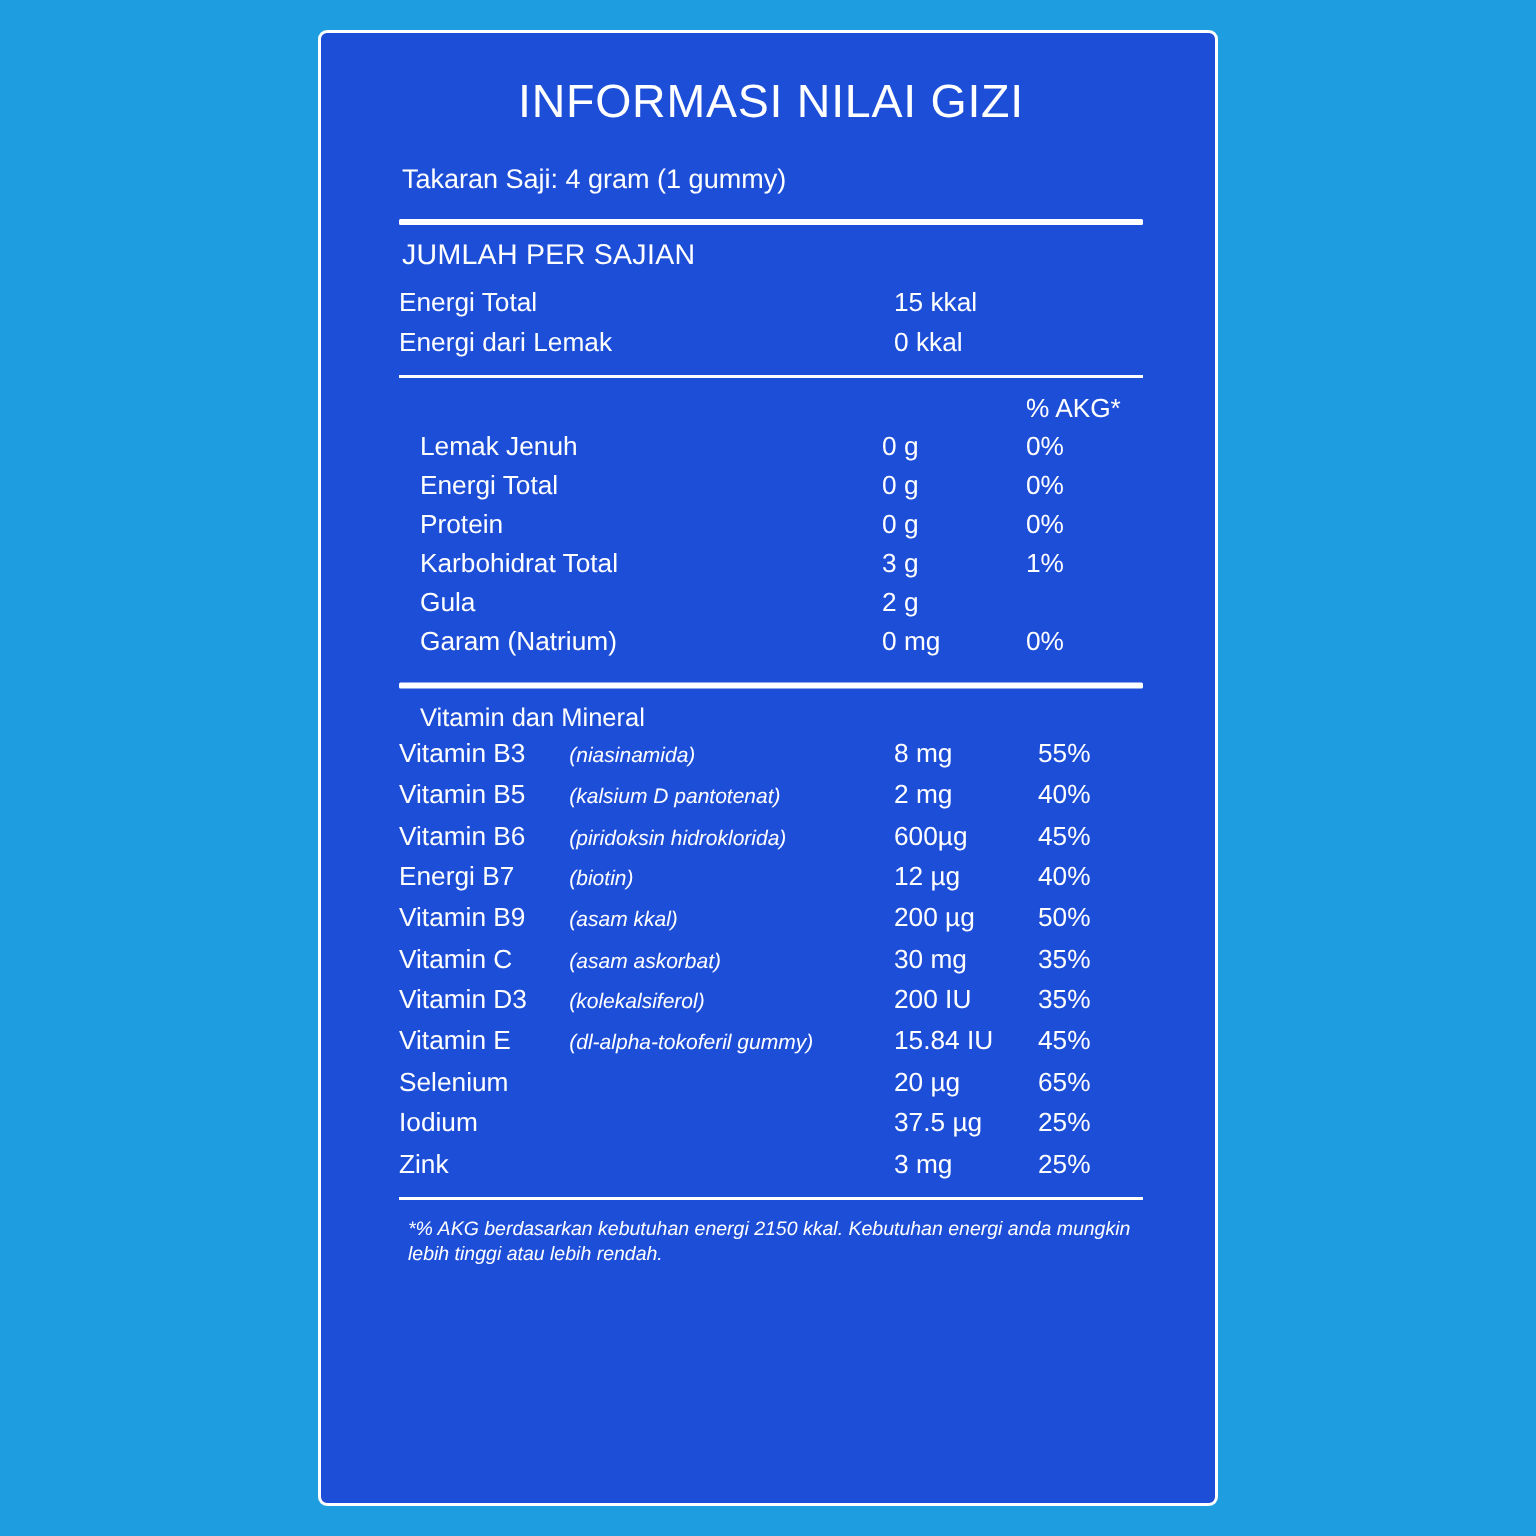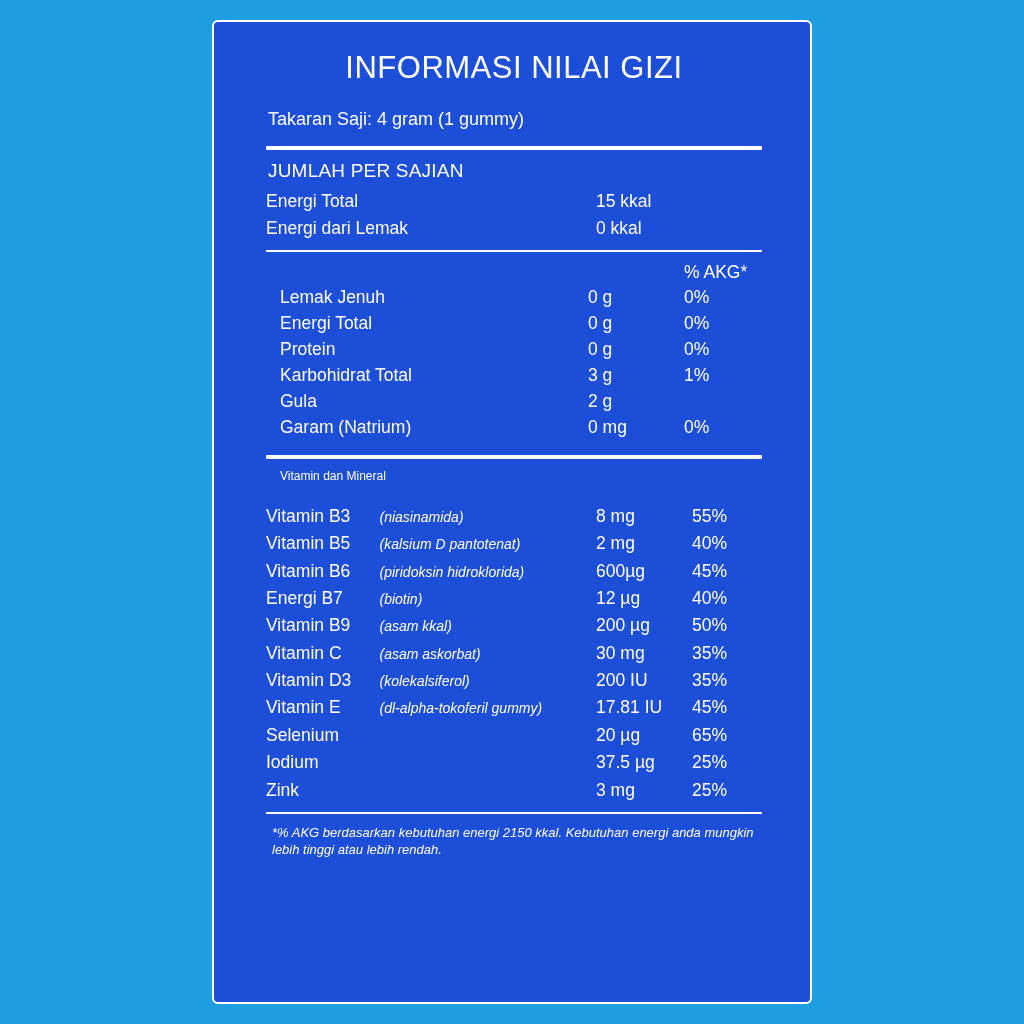--- a/index.html
+++ b/index.html
@@ -70,22 +70,22 @@
     white-space: nowrap;
   }
   .c-name    { text-align: left; }
   .c-sub     { text-align: left; font-style: italic; font-size: 14px; padding-left: 8px; }
   .c-val     { width: 96px; }
   .c-pct     { text-align: left; width: 70px; padding-right: 8px; }
   .indent1 { padding-left: 14px; }
   .indent2 { padding-left: 32px; }
   .akg-head-row td { padding-bottom: 2px; font-size: 17.5px; }
   .vm-head {
-    font-size: 12px;
-    margin: 2px 0 20px 14px;
+    font-size: 17px;
+    margin: 2px 0 0 14px;
   }
   .footnote {
     font-size: 13px;
     font-style: italic;
     line-height: 1.35;
     margin-top: 10px;
     margin-left: 6px;
   }
   .energy-table td { padding: 3px 0; margin-left: 35px; }
   .vit-table { font-size: 17.5px; }
@@ -206,21 +206,21 @@
         </tr>
         <tr>
           <td class="c-name indent1">Vitamin D3</td>
           <td class="c-sub">(kolekalsiferol)</td>
           <td class="c-val">200 IU</td>
           <td class="c-pct">35%</td>
         </tr>
         <tr>
           <td class="c-name indent1">Vitamin E</td>
           <td class="c-sub">(dl-alpha-tokoferil gummy)</td>
-          <td class="c-val">17.81 IU</td>
+          <td class="c-val">15.84 IU</td>
           <td class="c-pct">45%</td>
         </tr>
         <tr>
           <td class="c-name indent1">Selenium</td>
           <td class="c-sub"></td>
           <td class="c-val">20 µg</td>
           <td class="c-pct">65%</td>
         </tr>
         <tr>
           <td class="c-name indent1">Iodium</td>

